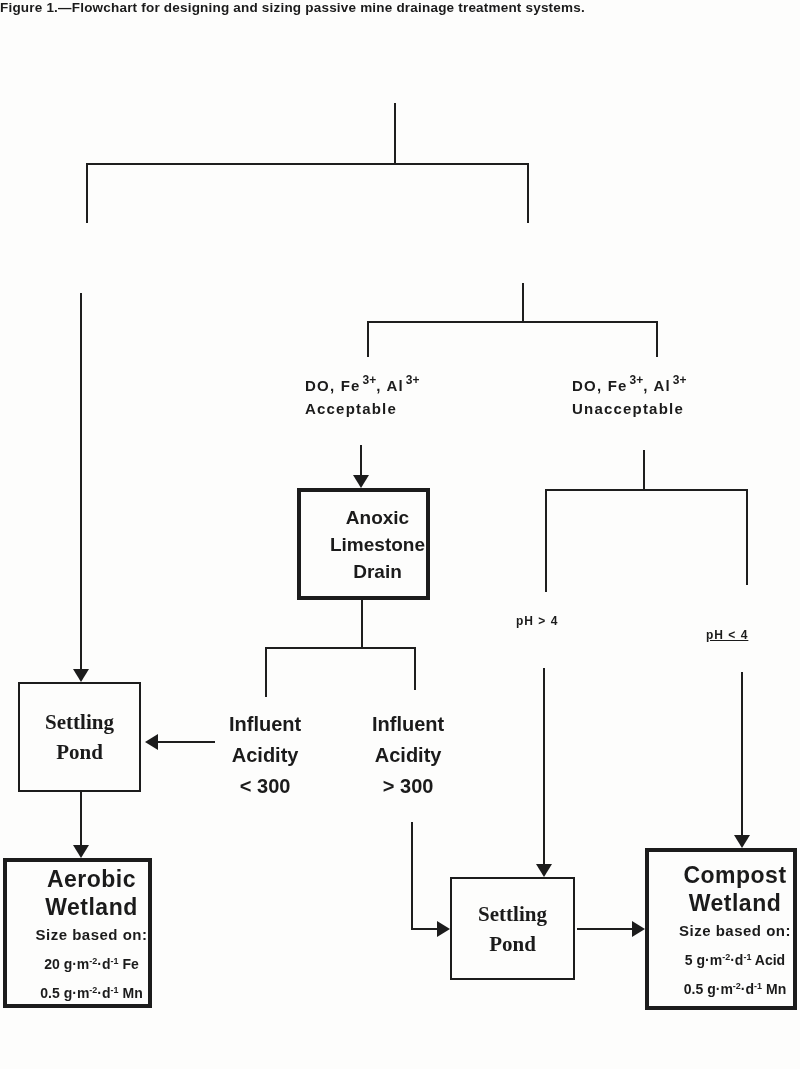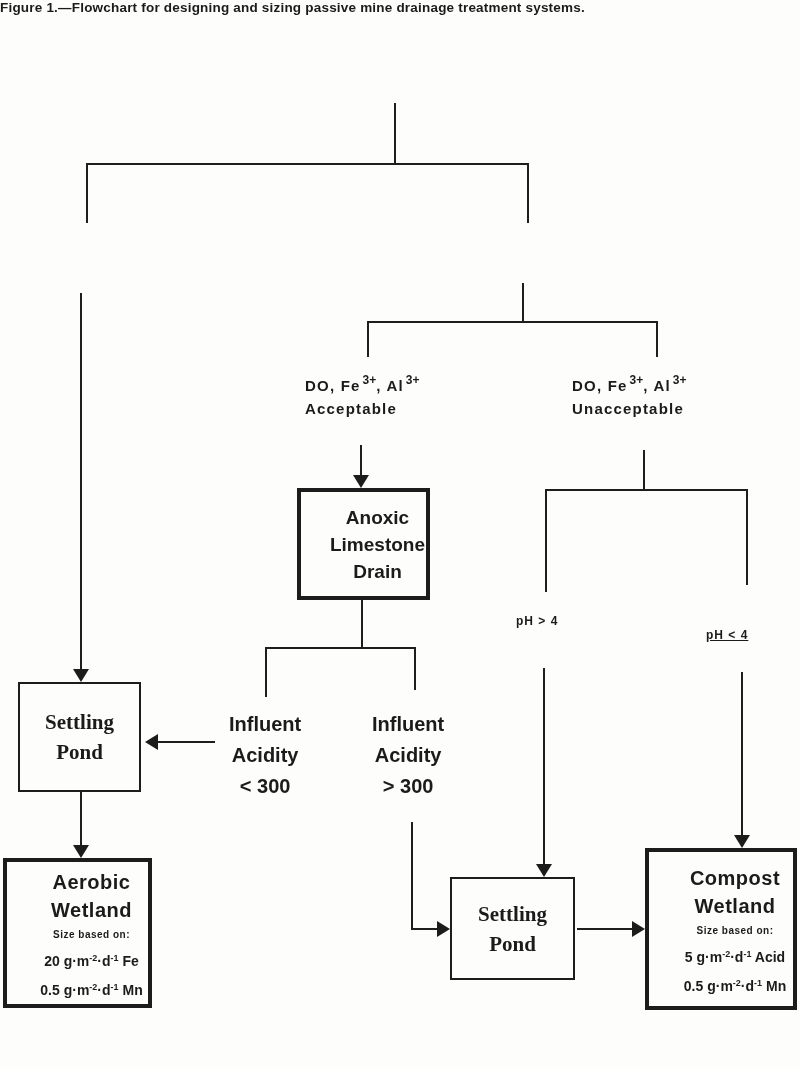--- a/index.html
+++ b/index.html
@@ -34,22 +34,22 @@
   .arrow.right { border-top:8px solid transparent; border-bottom:8px solid transparent; border-left:13px solid #1c1c1c; }
 
   .start-line { font-size:23px; line-height:36px; letter-spacing:0.5px; }
   .branch-lbl { font-size:22px; letter-spacing:0.5px; }
   .chem-lbl   { font-size:15px; line-height:22px; letter-spacing:1.2px; white-space:nowrap; }
   .chem-lbl .sup { display:inline-block; font-size:12px; position:relative; top:-7px; margin-left:2px; letter-spacing:0; }
   .mid-lbl    { font-size:20px; line-height:31px;text-align:center; }
   .ph-lbl     { font-size:12px; letter-spacing:1px;text-align:right; }
   .pond-line  { font-size:21px; line-height:30px;font-family:Liberation Serif, serif; }
   .ald-line   { font-size:19px; line-height:27px; }
-  .wl-title   { font-size:20px; line-height:28px; letter-spacing:0.5px;text-align:right; }
-  .wl-size    { font-size:10px; margin-top:5px; letter-spacing:0.5px; }
+  .wl-title   { font-size:23px; line-height:28px; letter-spacing:0.5px;text-align:right; }
+  .wl-size    { font-size:15px; margin-top:5px; letter-spacing:0.5px; }
   .wl-rate    { font-size:14px; margin-top:13px; white-space:nowrap; }
   .wl-rate .sup { display:inline-block; font-size:9px; position:relative; top:-5px; }
   #caption {
     position:absolute; left:0; top:1041; width:100%;
     font-size:13.5px; letter-spacing:0.2px;
   }
 </style>
 </head>
 <body>
 

